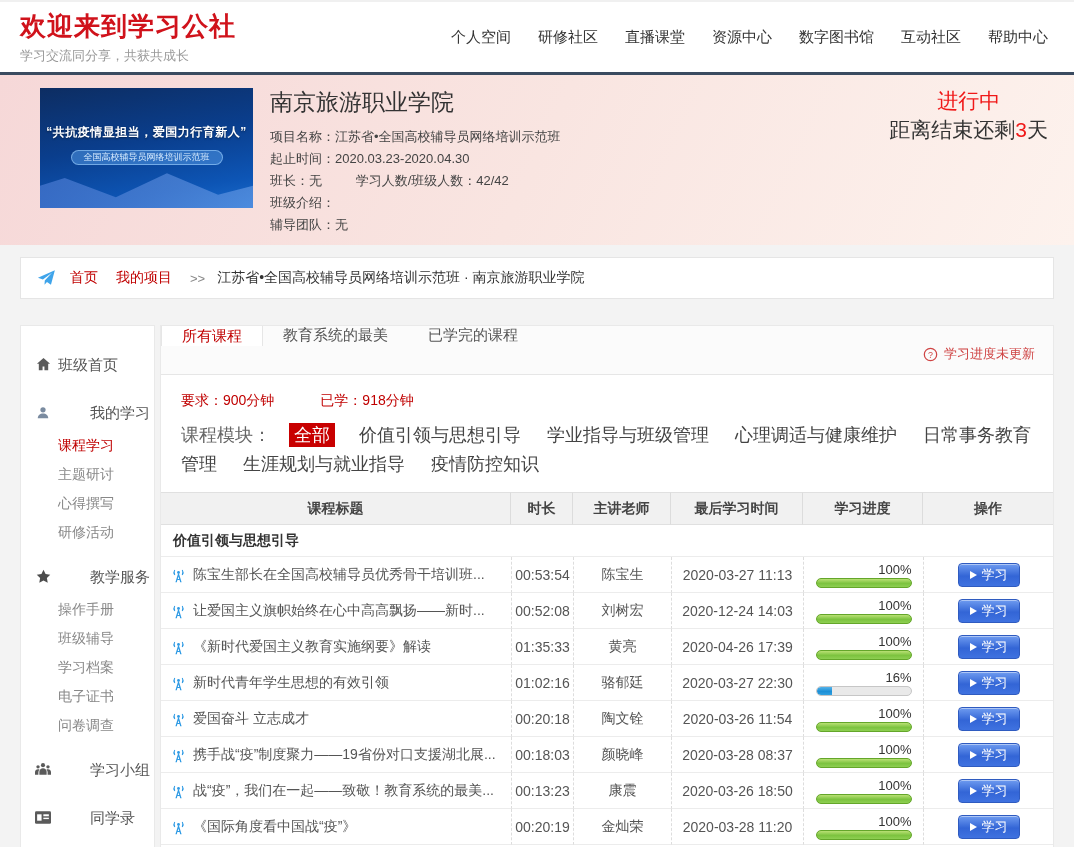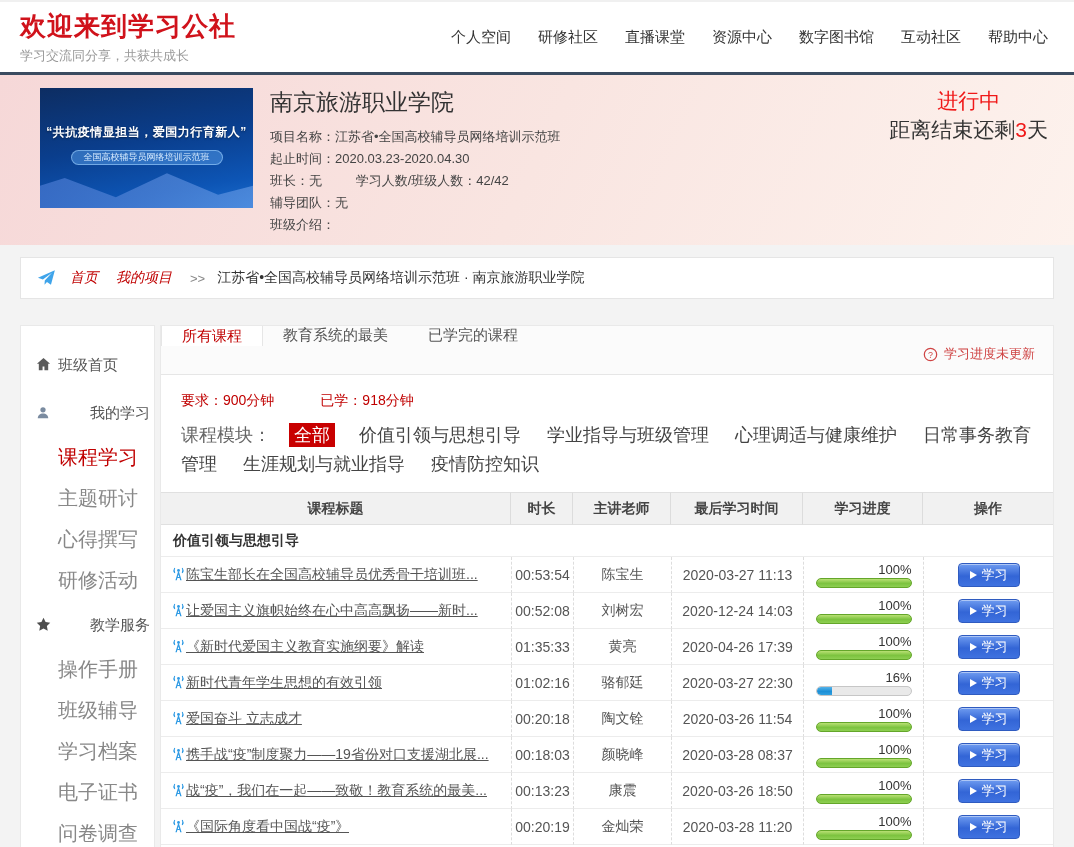--- a/index.html
+++ b/index.html
@@ -54,39 +54,39 @@
   .banner-status { position: absolute; right: 26px; top: 12px; display: flex; flex-direction: column; align-items: center; }
   .status-running { color: #f01818; font-size: 21px; line-height: 28px; }
   .countdown { color: #333; font-size: 21px; line-height: 30px; white-space: nowrap; }
   .countdown .days { color: #f01818; }
   
   .crumb {
     margin: 12px 20px 0; background: #fff; border: 1px solid #e5e5e5;
     height: 42px; display: flex; align-items: center; padding: 0 16px; font-size: 14px;
   }
   .crumb .plane { display: inline-flex; margin-right: 14px; }
-  .crumb-link { color: #c00000; margin-right: 18px; cursor: pointer; font-style: italic; }
+  .crumb-link { color: #c00000; margin-right: 18px; cursor: pointer; }
   .crumb-sep { color: #888; margin-right: 12px; font-size: 13px; }
   .crumb-current { color: #333; }
   
   .wrap { display: flex; margin: 26px 20px 0; gap: 5px; align-items: flex-start; }
   .sidebar {
     width: 135px; background: #fff; border: 1px solid #e9e9e9;
     padding: 28px 0 40px; min-height: 560px; flex: none;
   }
   .main { flex: 1; background: #fff; border: 1px solid #e9e9e9; min-height: 560px; }
   
   .side-top {
     display: flex; align-items: center; gap: 7px; padding-left: 14px;
     font-size: 15px; color: #555; cursor: pointer; line-height: 21px;
   }
   .side-top.gap { margin-top: 27px; gap: 39px; }
   .side-top .ic { display: inline-flex; width: 16px; justify-content: center; }
   .side-sub {
-    padding-left: 37px; font-size: 20px; color: #888; margin-top: 27px;
+    padding-left: 37px; font-size: 14px; color: #888; margin-top: 15px;
     cursor: pointer; line-height: 14px;
   }
   .side-sub.active { color: #c00000; }
   
   .tabs {
     display: flex; align-items: stretch; background: #fbfbfb;
     border-bottom: 1px solid #e6e6e6; height: 49px; flex-direction: column;
   }
   .tab {
     padding: 0 20px; font-size: 15px; color: #555; display: flex; align-items: center;
@@ -119,21 +119,21 @@
     height: 36px; font-size: 14px; color: #555; text-align: center;
     border-bottom: 1px solid #ececec; border-left: 1px dashed #ddd;
     white-space: nowrap; overflow: hidden;
   }
   td:first-child { border-left: none; }
   td.section-cell {
     text-align: left; font-weight: bold; color: #333; padding-left: 12px;
     height: 32px; border-left: none;
   }
   td.title-cell { text-align: left; padding-left: 10px; }
-  .title-inner { display: flex; align-items: center; overflow: hidden; text-decoration: underline; }
+  .title-inner { display: flex; align-items: flex-end; gap: 7px; overflow: hidden; }
   .course-title { overflow: hidden; text-overflow: clip; white-space: nowrap; cursor: pointer; }
   .pwrap { width: 96px; margin: 0 auto; }
   .plabel { text-align: right; font-size: 13px; color: #333; line-height: 15px; }
   .pbar { height: 10px; border-radius: 10px; margin-top: 1px; overflow: hidden; position: relative; }
   .pbar.green { border: 1px solid #64a62a; background: linear-gradient(#b9e074, #7cc33f 55%, #8ecf52); }
   .pbar.blue { border: 1px solid #c6c6c6; background: #e9e9e9; }
   .pbar.blue .pfill {
     height: 100%; border-radius: 10px 0 0 10px;
     background: linear-gradient(#55b3ea, #1c8fd6 55%, #31a0e0);
   }
@@ -181,24 +181,24 @@
       <span>项目名称：</span><span>江苏省•全国高校辅导员网络培训示范班</span>
     </div>
     <div class="banner-line">
       <span>起止时间：</span><span>2020.03.23-2020.04.30</span>
     </div>
     <div class="banner-line">
       <span class="pair"><span>班长：</span><span>无</span></span>
       <span class="pair"><span>学习人数/班级人数：</span><span>42/42</span></span>
     </div>
     <div class="banner-line">
+      <span>班级介绍：</span>
+    </div>
+    <div class="banner-line">
       <span>辅导团队：</span><span>无</span>
-    </div>
-    <div class="banner-line">
-      <span>班级介绍：</span>
     </div>
   </div>
   <div class="banner-status">
     <div class="status-running">进行中</div>
     <div class="countdown">
       <span>距离结束还剩</span><span class="days">3</span><span>天</span>
     </div>
   </div>
 </div>
 

